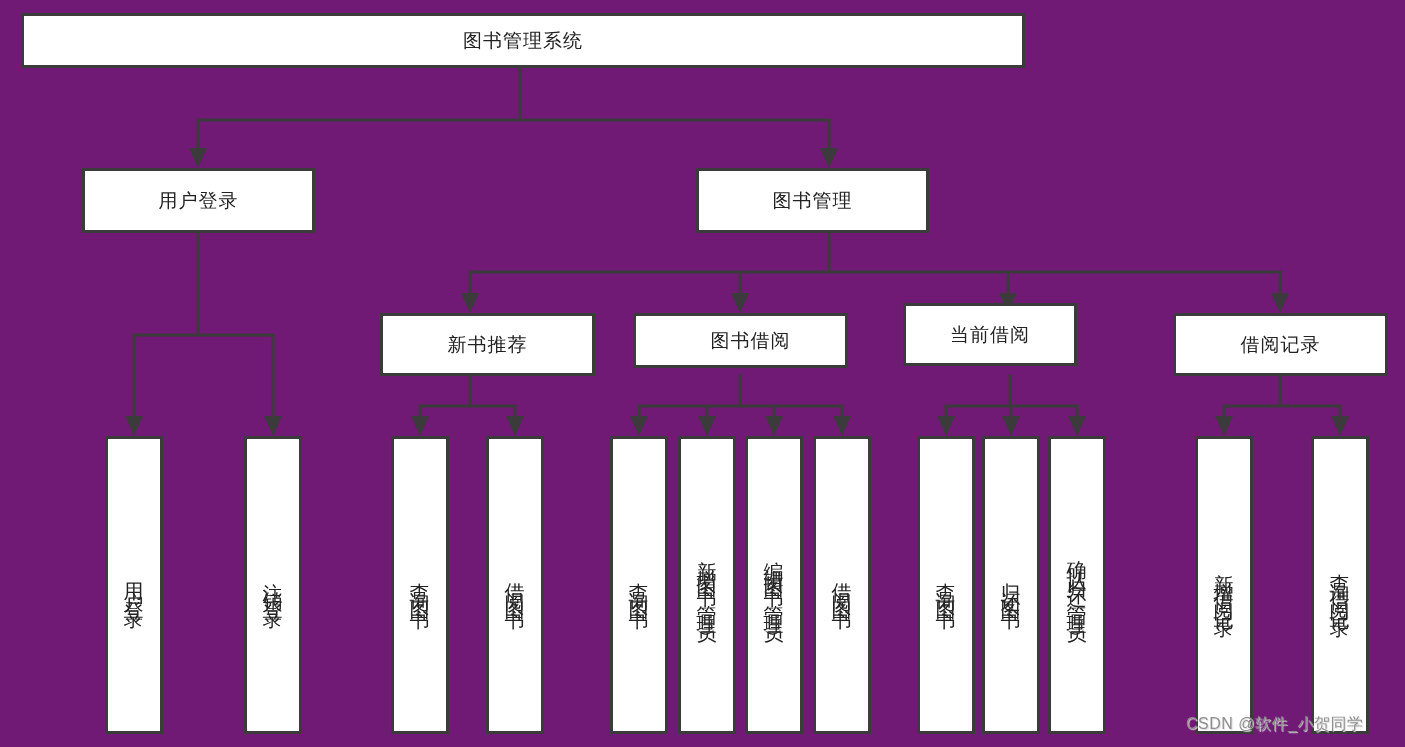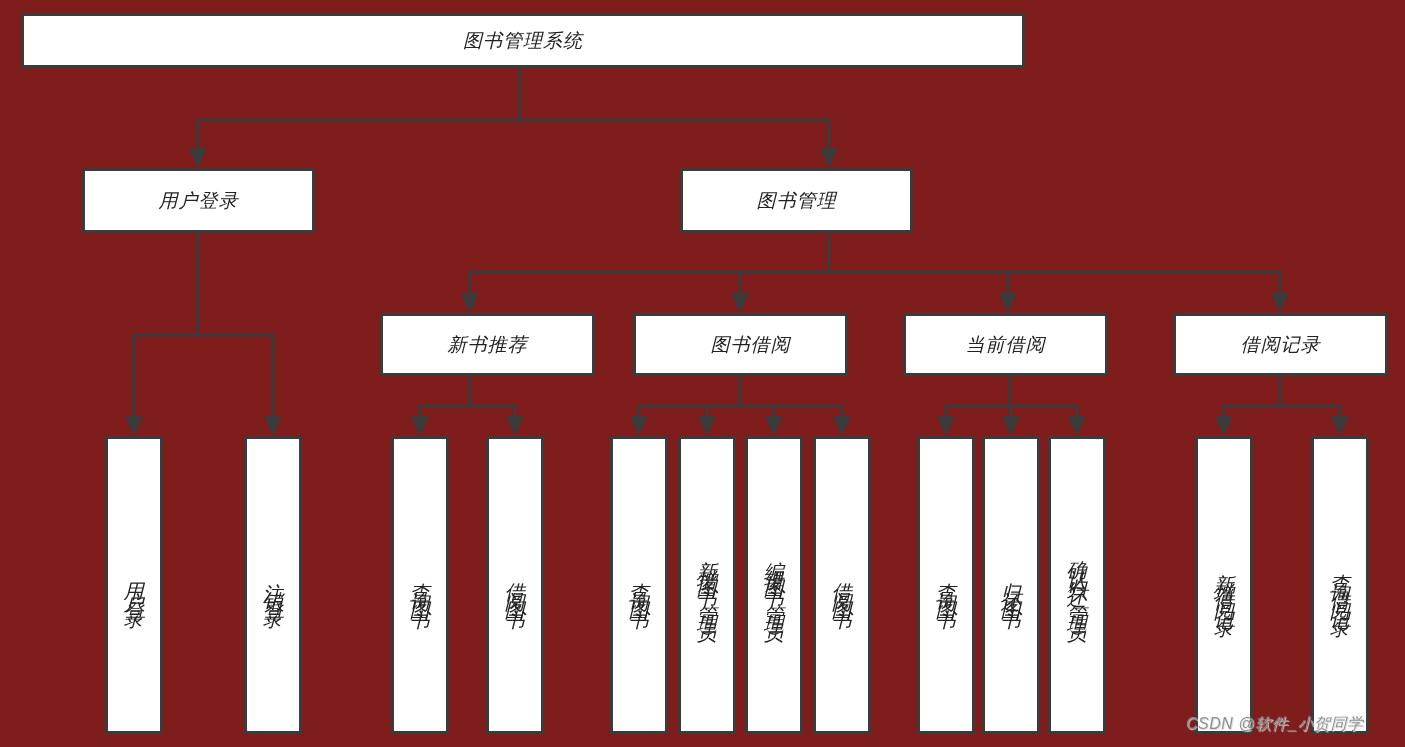--- a/index.html
+++ b/index.html
@@ -4,24 +4,23 @@
 <style>
   html, body {
     margin: 0;
     padding: 0;
     background: #ffffff;
   }
   #stage {
     position: relative;
     width: 1405px;
     height: 747px;
-    background: #7f1d1d;
+    background: #701a75;
     font-family: "Liberation Sans", "DejaVu Sans", sans-serif;
     overflow: hidden;
-    font-style: italic;
   }
   #edges {
     position: absolute;
     left: 0;
     top: 0;
     z-index: 1;
   }
   .box {
     position: absolute;
     box-sizing: border-box;
@@ -78,25 +77,25 @@
              M630 416 L648 416 L639 436 Z M698 416 L716 416 L707 436 Z
              M765 416 L783 416 L774 436 Z M833 416 L851 416 L842 436 Z
              M937 416 L955 416 L946 436 Z M1002 416 L1020 416 L1011 436 Z
              M1068 416 L1086 416 L1077 436 Z M1215 416 L1233 416 L1224 436 Z
              M1331 416 L1349 416 L1340 436 Z" fill="#3b3b3b" stroke="none"></path>
   </svg>
 
   <div class="box h" style="left:21px; top:13px; width:1004px; height:55px;">图书管理系统</div>
 
   <div class="box h" style="left:82px; top:168px; width:233px; height:65px;">用户登录</div>
-  <div class="box h" style="left:680px; top:168px; width:233px; height:65px;">图书管理</div>
+  <div class="box h" style="left:696px; top:168px; width:233px; height:65px;">图书管理</div>
 
   <div class="box h" style="left:380px; top:313px; width:215px; height:63px;">新书推荐</div>
-  <div class="box h" style="left:633px; top:313px; width:215px; height:63px;padding-left:20px;">图书借阅</div>
-  <div class="box h" style="left:903px; top:313px; width:205px; height:63px;">当前借阅</div>
+  <div class="box h" style="left:633px; top:313px; width:215px; height:55px;padding-left:20px;">图书借阅</div>
+  <div class="box h" style="left:903px; top:303px; width:174px; height:63px;">当前借阅</div>
   <div class="box h" style="left:1173px; top:313px; width:215px; height:63px;">借阅记录</div>
 
   <div class="box v" style="left:105px; top:436px; width:58px; height:298px;">用户登录</div>
   <div class="box v" style="left:244px; top:436px; width:58px; height:298px;">注销登录</div>
 
   <div class="box v" style="left:391px; top:436px; width:58px; height:298px;">查询图书</div>
   <div class="box v" style="left:486px; top:436px; width:58px; height:298px;">借阅图书</div>
 
   <div class="box v" style="left:610px; top:436px; width:58px; height:298px;">查询图书</div>
   <div class="box v" style="left:678px; top:436px; width:58px; height:298px;">新增图书（管理员）</div>

